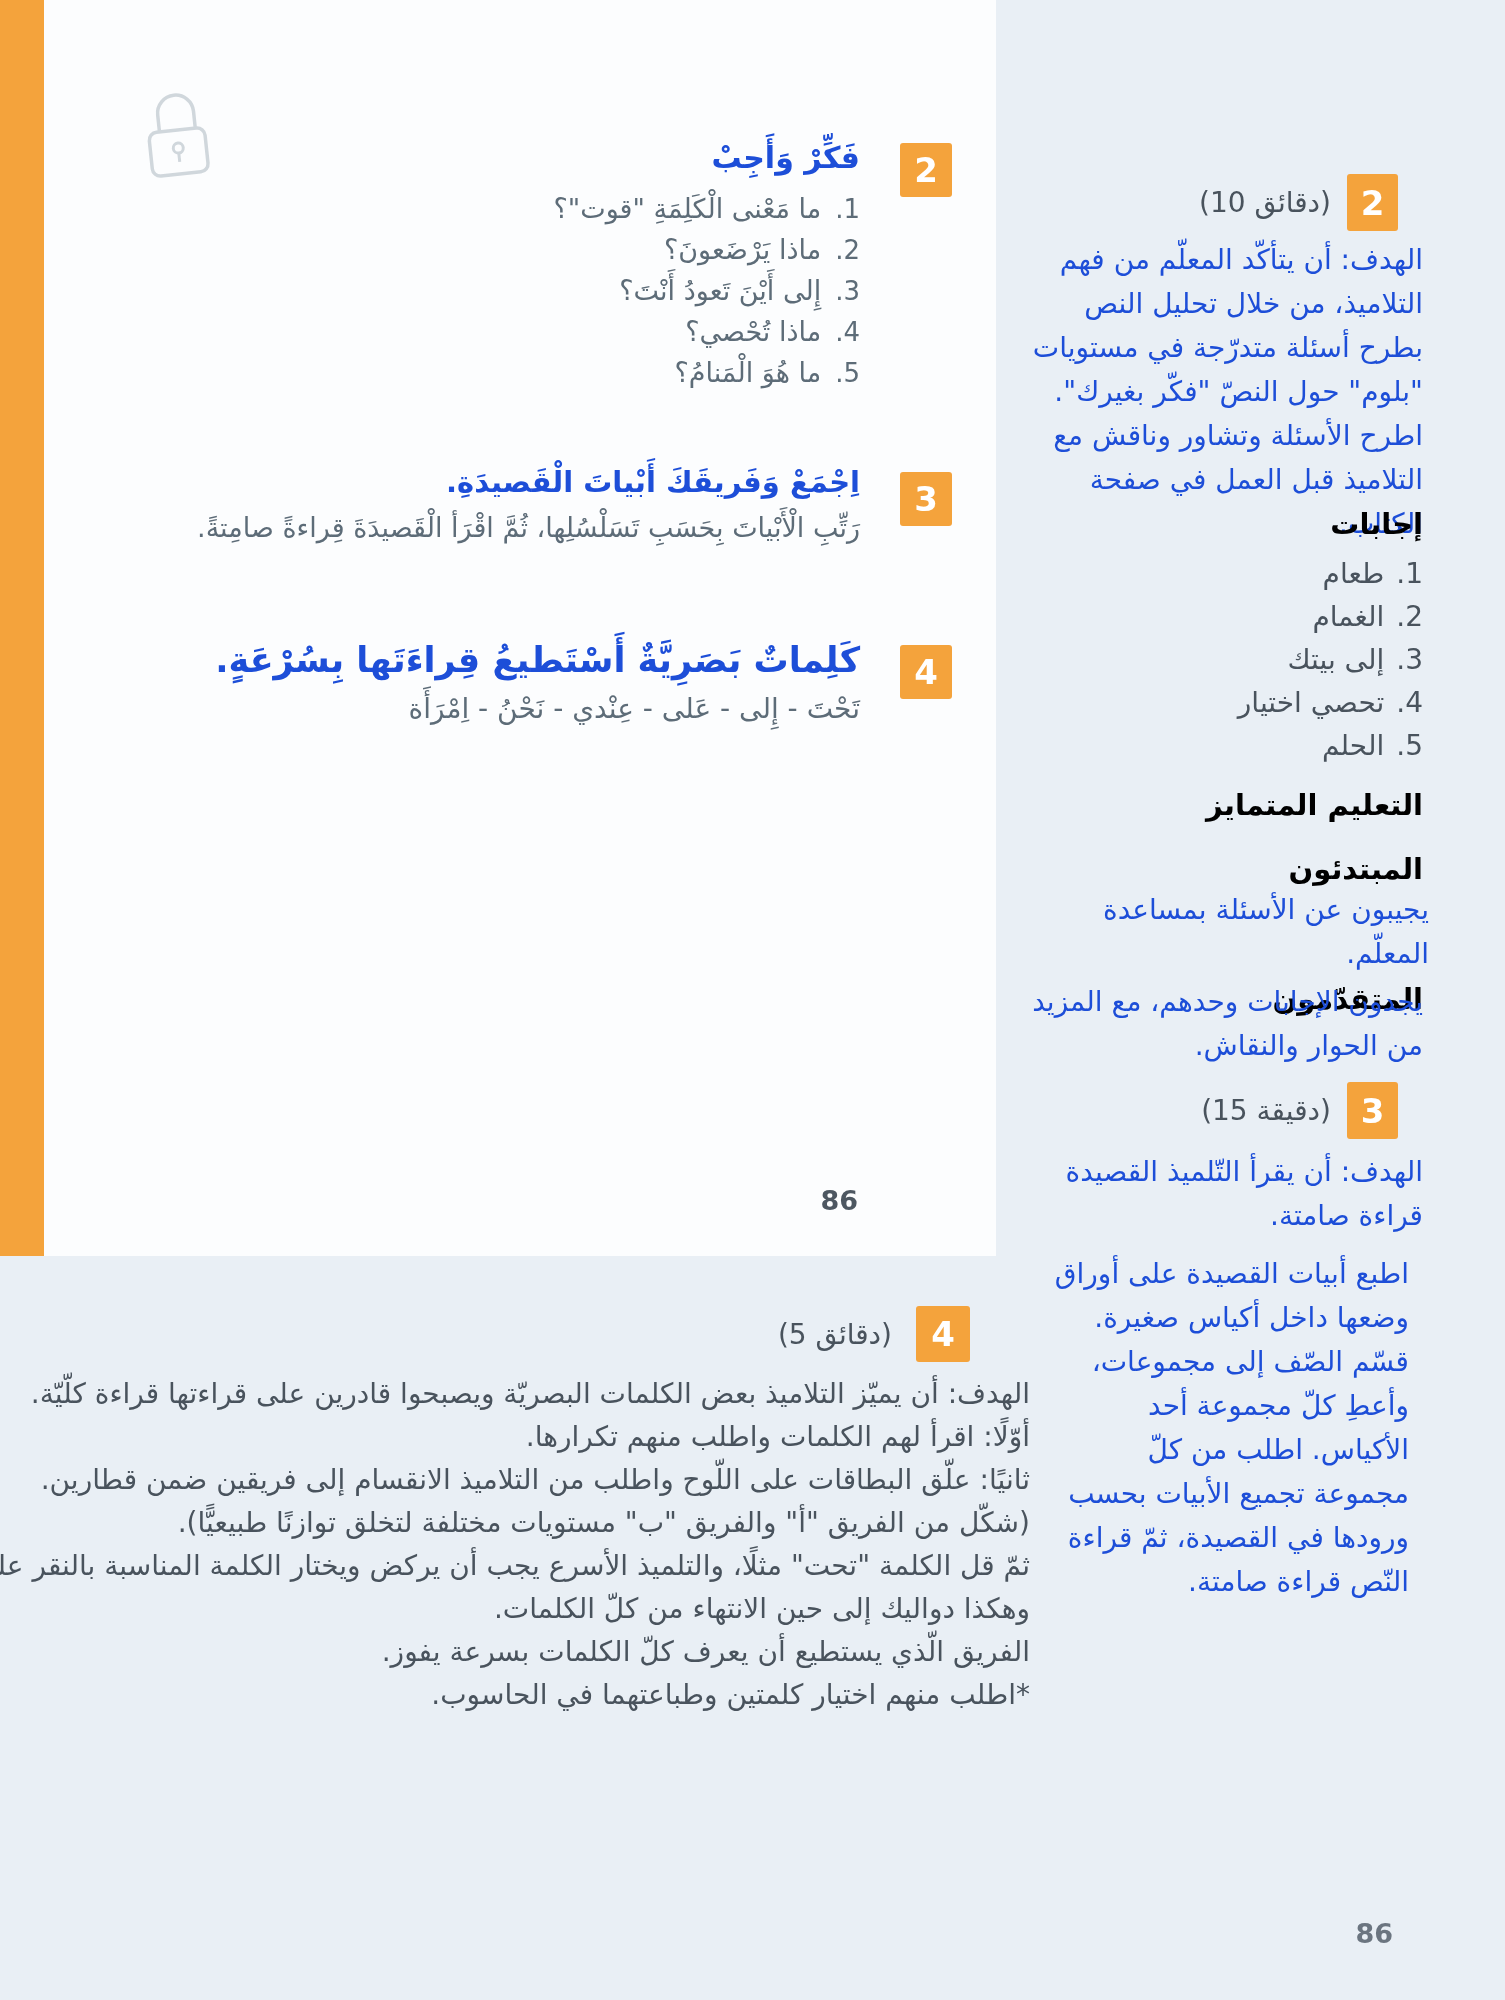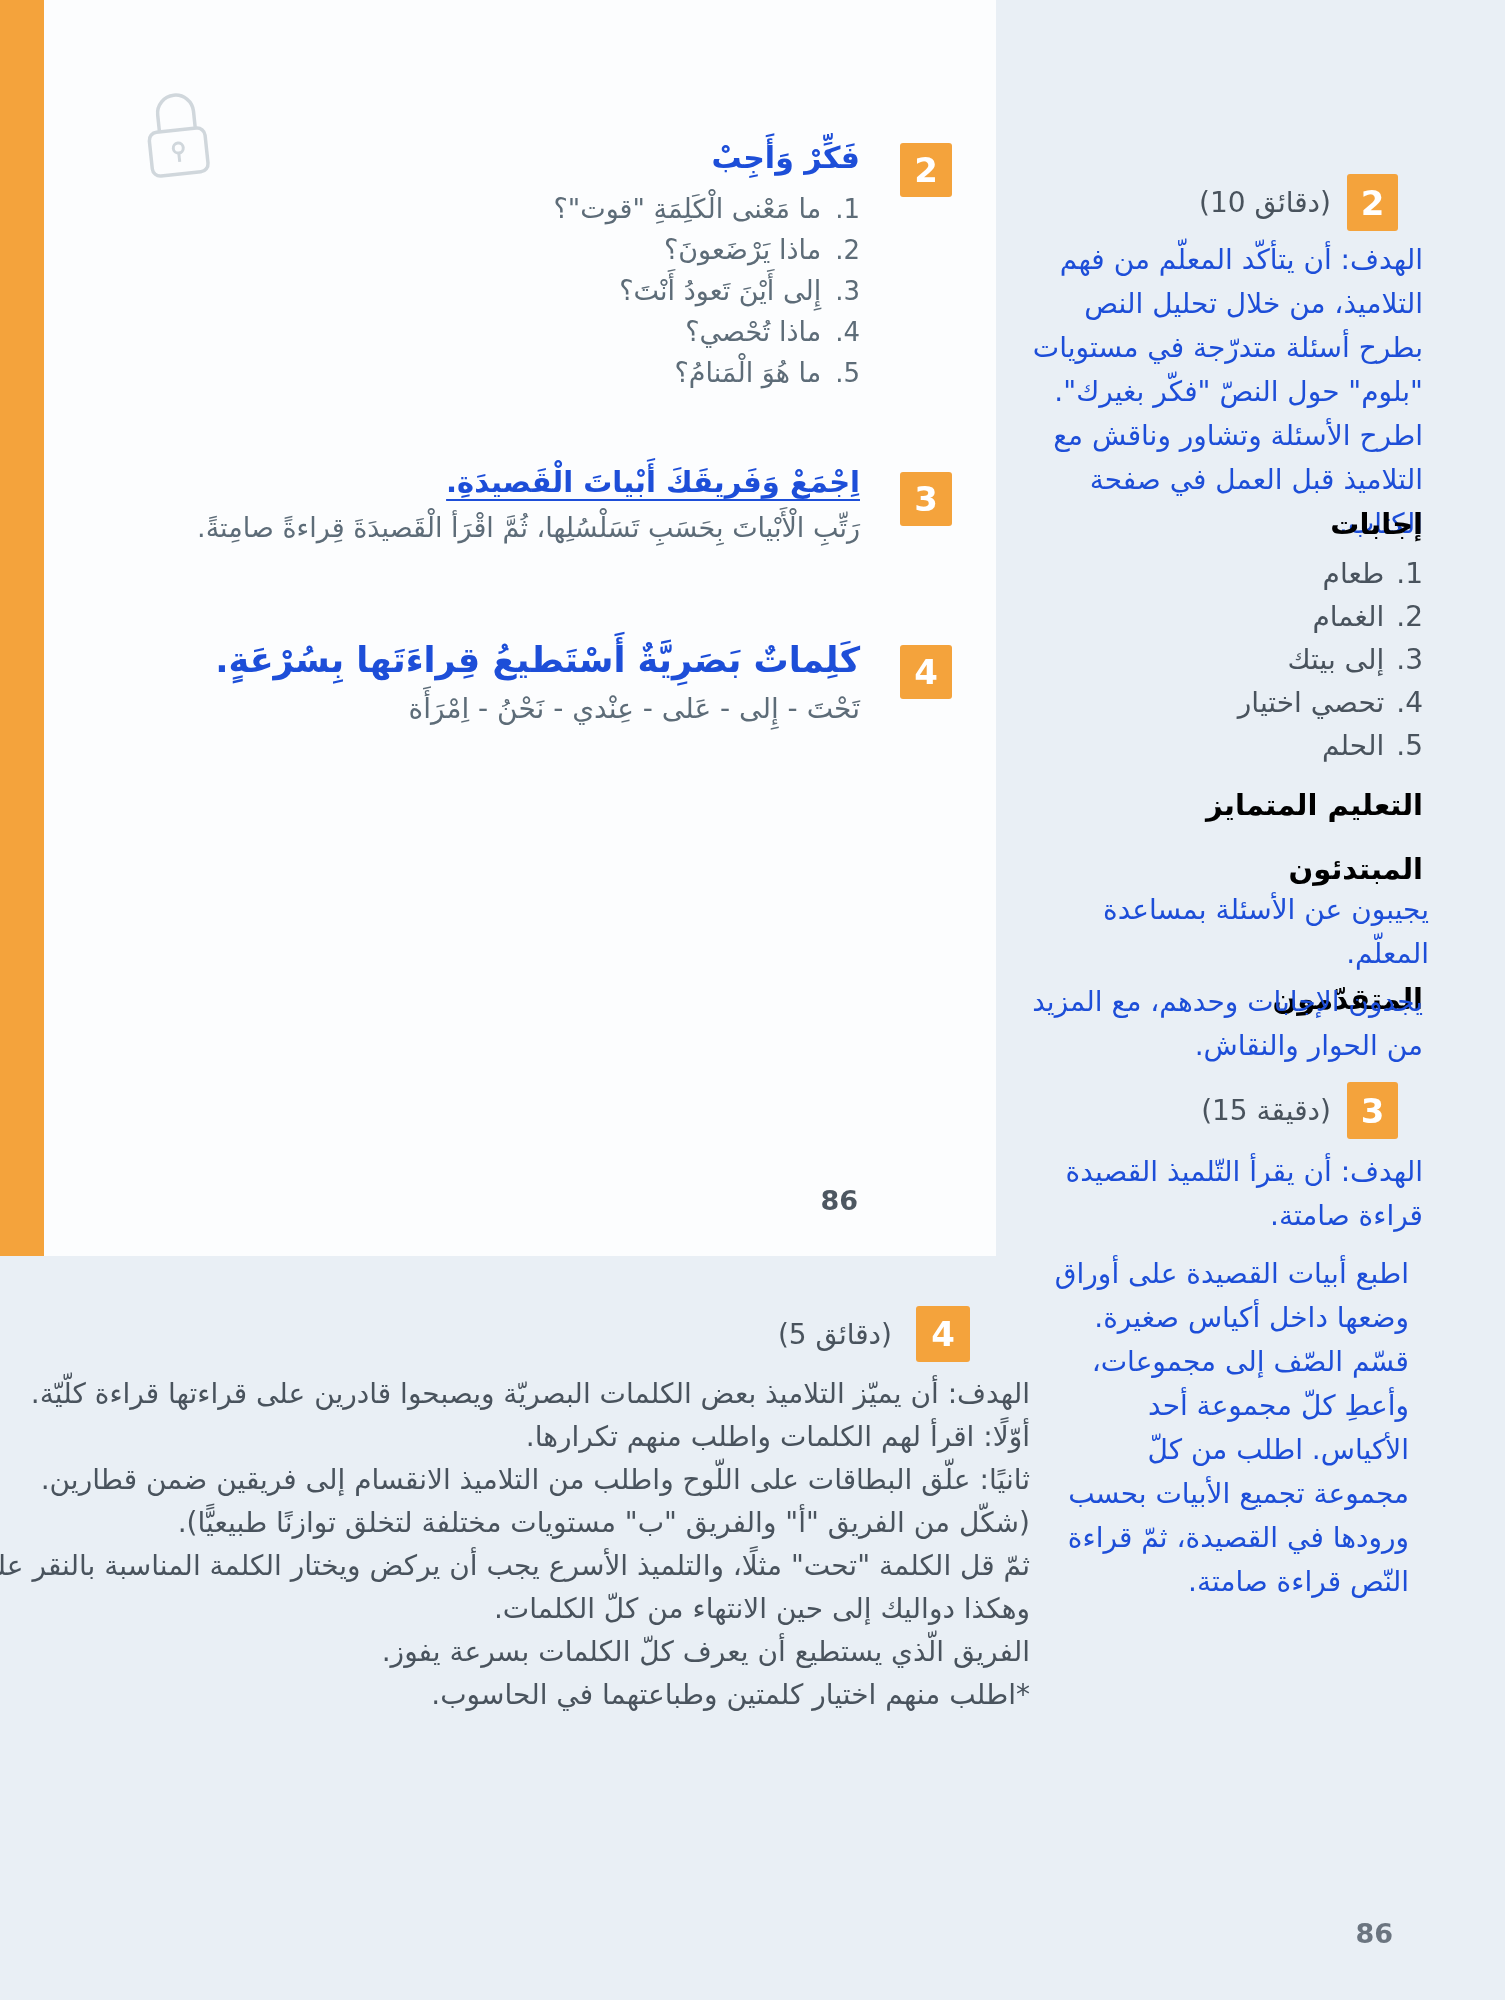--- a/index.html
+++ b/index.html
@@ -14,21 +14,21 @@
   .bg-strip{position:absolute;left:0;top:0;width:44px;height:1256px;background:#F4A33C;}
   .numbox{
     position:absolute;background:#F4A33C;color:#FFFFFF;font-weight:bold;
     display:flex;align-items:center;justify-content:center;border-radius:3px;
     font-size:34px;line-height:1;
   }
   .abs{position:absolute;}
   .row{display:flex;align-items:center;gap:16px;}
   
   .s-title{font-weight:bold;color:#1d4ed8;font-size:30px;white-space:nowrap;}
-  .s-title.u{text-decoration:underline;text-underline-offset:7px;text-decoration-thickness:1.5px;}
+  .s-title.u{text-underline-offset:7px;text-decoration-thickness:1.5px;}
   .s-text{color:#5D6C78;font-size:27px;white-space:nowrap;}
   .q-list{display:flex;flex-direction:column;}
   .q-row{display:flex;gap:14px;white-space:nowrap;height:41px;align-items:center;}
   .q-num{color:#5D6C78;font-size:26px;}
   
   .t-head{font-weight:bold;color:#000000;font-size:29px;white-space:nowrap;}
   .t-body{color:#1d4ed8;font-size:28px;line-height:44px;text-align:right;}
   .t-line{color:#49535D;font-size:28px;line-height:43px;white-space:nowrap;text-align:right;}
   .a-row{display:flex;gap:12px;white-space:nowrap;height:43px;align-items:center;color:#49535D;font-size:28px;}
   .duration{direction:ltr;unicode-bidi:isolate;color:#49535D;font-size:28px;white-space:nowrap;}

